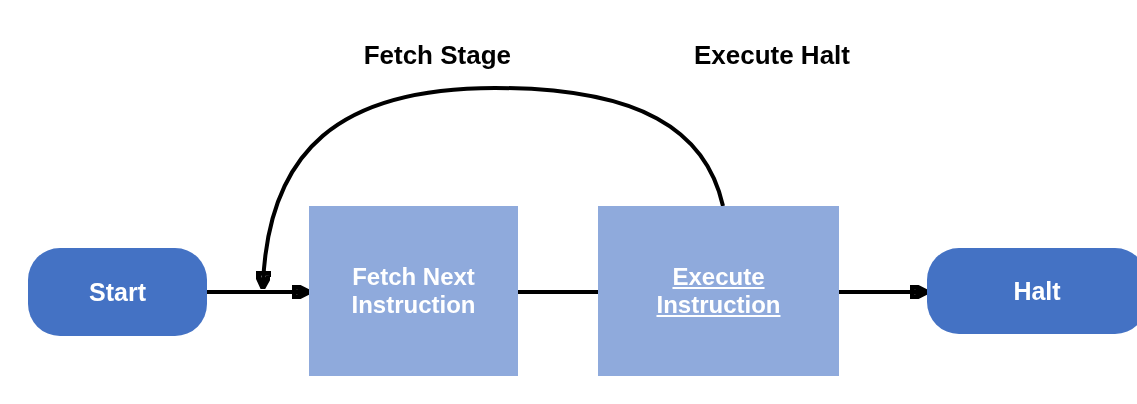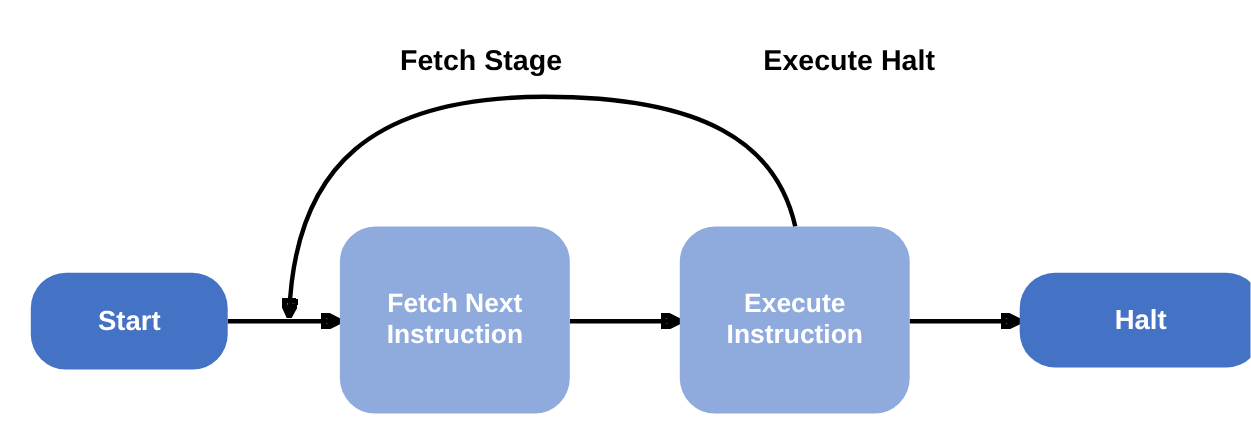--- a/index.html
+++ b/index.html
@@ -30,39 +30,38 @@
     fill: none;
   }
   .node {
     position: absolute;
     display: flex;
     align-items: center;
     justify-content: center;
     text-align: center;
     color: var(--node-text, #ffffff);
     font-weight: bold;
-    border-radius: 32px;
   }
   .terminal {
     background: var(--terminal-fill, #4472C4);
     border-radius: 32px;
     font-size: 25px;
   }
   .process {
     background: var(--process-fill, #8FAADC);
     font-size: 24px;
     line-height: 28px;
   }
   .process .node-label {
     display: inline-block;
     max-width: 150px;
   }
   .node-start   { left: 28px;  top: 248px; width: 179px; height: 88px; }
   .node-fetch   { left: 309px; top: 206px; width: 209px; height: 170px; }
-  .node-execute { left: 618px; top: 206px; width: 209px; height: 170px; }
+  .node-execute { left: 598px; top: 206px; width: 241px; height: 170px; text-decoration: underline; }
   .node-halt    { left: 927px; top: 248px; width: 220px; height: 86px; }
   .stage-label {
     position: absolute;
     top: 40px;
     width: 220px;
     text-align: right;
     color: var(--label-text, #000000);
     font-size: 26px;
     font-weight: bold;
     line-height: 30px;

